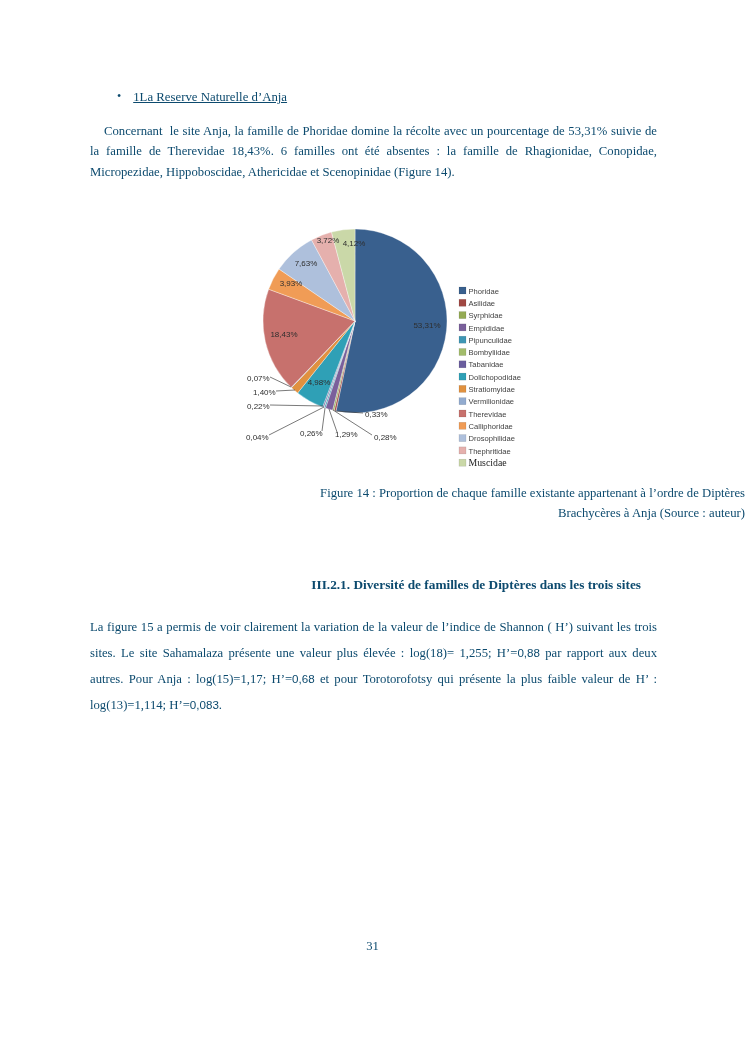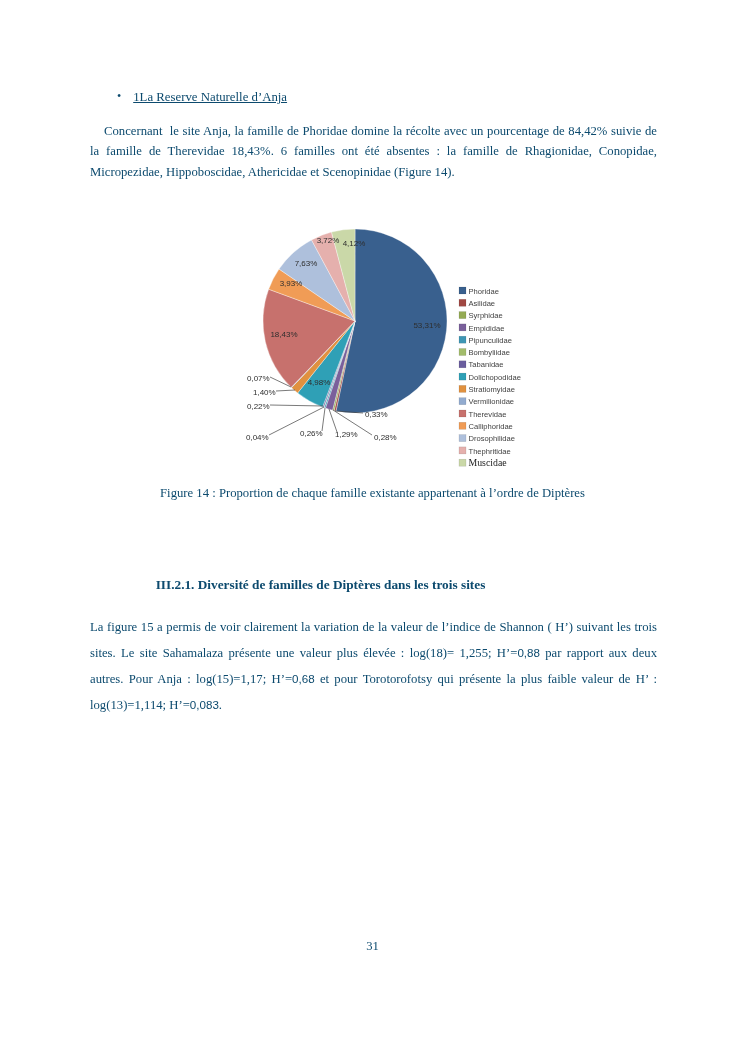--- a/index.html
+++ b/index.html
@@ -27,46 +27,46 @@
   .para1{top:121px;line-height:20.3px;text-indent:14px;}
   .para2{top:614px;line-height:26px;}
   .num-sans{font-family:Liberation Sans, sans-serif;font-size:11.6px;}
   .chart-figure{position:absolute;left:235px;top:225px;width:340px;height:250px;}
   .pct-label{font-family:"Liberation Sans","DejaVu Sans",sans-serif;font-size:8px;fill:#2e2e2e;}
   .leader{stroke:#404040;stroke-width:0.7;fill:none;}
   .legend-label{font-family:"Liberation Sans","DejaVu Sans",sans-serif;font-size:7.6px;fill:#3f3f3f;}
   .legend-label-last{font-family:"Liberation Serif","DejaVu Serif",serif;font-size:9.8px;fill:#222;}
   .caption{
     position:absolute;left:0;top:483px;width:745px;
-    text-align:center;font-size:12.7px;line-height:20px;
+    text-align:right;font-size:12.7px;line-height:20px;
   }
   .heading{
     position:absolute;left:89px;top:533px;width:640px;
     margin:0;font-size:16.6px;font-weight:bold;
     white-space:pre-wrap;letter-spacing:0.2px;
   }
   .subheading{
     position:absolute;left:0;top:577px;width:641px;
-    margin:0;font-size:13.3px;font-weight:bold;text-align:center;
+    margin:0;font-size:13.3px;font-weight:bold;text-align:right;
   }
   .page-number{
     position:absolute;left:0;top:939px;width:745px;
     text-align:center;font-size:12.7px;
   }
 </style>
 </head>
 <body>
 
 <div class="page">
 
   <div class="bullet-line">
     <span class="bullet-glyph">•</span><span class="bullet-title">1La Reserve Naturelle d’Anja</span>
   </div>
 
-  <p class="para para1">Concernant  le site Anja, la famille de Phoridae domine la récolte avec un pourcentage de 84,42% suivie de la famille de Therevidae 18,43%. 6 familles ont été absentes : la famille de Rhagionidae, Conopidae, Micropezidae, Hippoboscidae, Athericidae et Scenopinidae (Figure 14).</p>
+  <p class="para para1">Concernant  le site Anja, la famille de Phoridae domine la récolte avec un pourcentage de 53,31% suivie de la famille de Therevidae 18,43%. 6 familles ont été absentes : la famille de Rhagionidae, Conopidae, Micropezidae, Hippoboscidae, Athericidae et Scenopinidae (Figure 14).</p>
 
   <div class="chart-figure">
     <svg id="pie-svg" width="340" height="250" viewBox="0 0 340 250" xmlns="http://www.w3.org/2000/svg">
         <path d="M 120 96 L 120.00 4.00 A 92 92 0 1 1 101.00 186.02 Z" fill="#39608E" stroke="#ffffff" stroke-width="0.35"></path>
         <path d="M 120 96 L 101.00 186.02 A 92 92 0 0 1 99.14 185.60 Z" fill="#A04843" stroke="#ffffff" stroke-width="0.35"></path>
         <path d="M 120 96 L 99.14 185.60 A 92 92 0 0 1 97.57 185.22 Z" fill="#94AB54" stroke="#ffffff" stroke-width="0.35"></path>
         <path d="M 120 96 L 97.57 185.22 A 92 92 0 0 1 90.42 183.11 Z" fill="#7A609B" stroke="#ffffff" stroke-width="0.35"></path>
         <path d="M 120 96 L 90.42 183.11 A 92 92 0 0 1 89.00 182.62 Z" fill="#3E96B4" stroke="#ffffff" stroke-width="0.35"></path>
         <path d="M 120 96 L 89.00 182.62 A 92 92 0 0 1 88.78 182.54 Z" fill="#A2BC6B" stroke="#ffffff" stroke-width="0.35"></path>
         <path d="M 120 96 L 88.78 182.54 A 92 92 0 0 1 87.59 182.10 Z" fill="#6A5E9E" stroke="#ffffff" stroke-width="0.35"></path>
@@ -159,20 +159,21 @@
         </g>
         <g>
           <rect x="224" y="234.20000000000002" width="7" height="7" fill="#CAD8A8" stroke="rgba(0,0,0,0.18)" stroke-width="0.5"></rect>
           <text x="233.5" y="240.8" class="legend-label-last">Muscidae</text>
         </g>
       </svg>
   </div>
 
   <div class="caption">
     <div>Figure 14 : Proportion de chaque famille existante appartenant à l’ordre de Diptères</div>
+    <div>Brachycères à Anja (Source : auteur)</div>
   </div>
 
 
   <h2 class="subheading">III.2.1. Diversité de familles de Diptères dans les trois sites</h2>
 
   <p class="para para2"><span>La figure 15 a permis de voir clairement la variation de la valeur de l’indice de Shannon ( H’) suivant les trois sites. Le site Sahamalaza présente une valeur plus élevée : log(18)= 1,255; H’=</span><span class="num-sans">0,88</span><span> par rapport aux deux autres. Pour Anja : log(15)=1,17; H’=</span><span class="num-sans">0,68</span><span> et pour Torotorofotsy qui présente la plus faible valeur de H’ : log(13)=1,114; H’=</span><span class="num-sans">0,083</span><span>.</span></p>
 
   <div class="page-number">31</div>
 
 </div>

